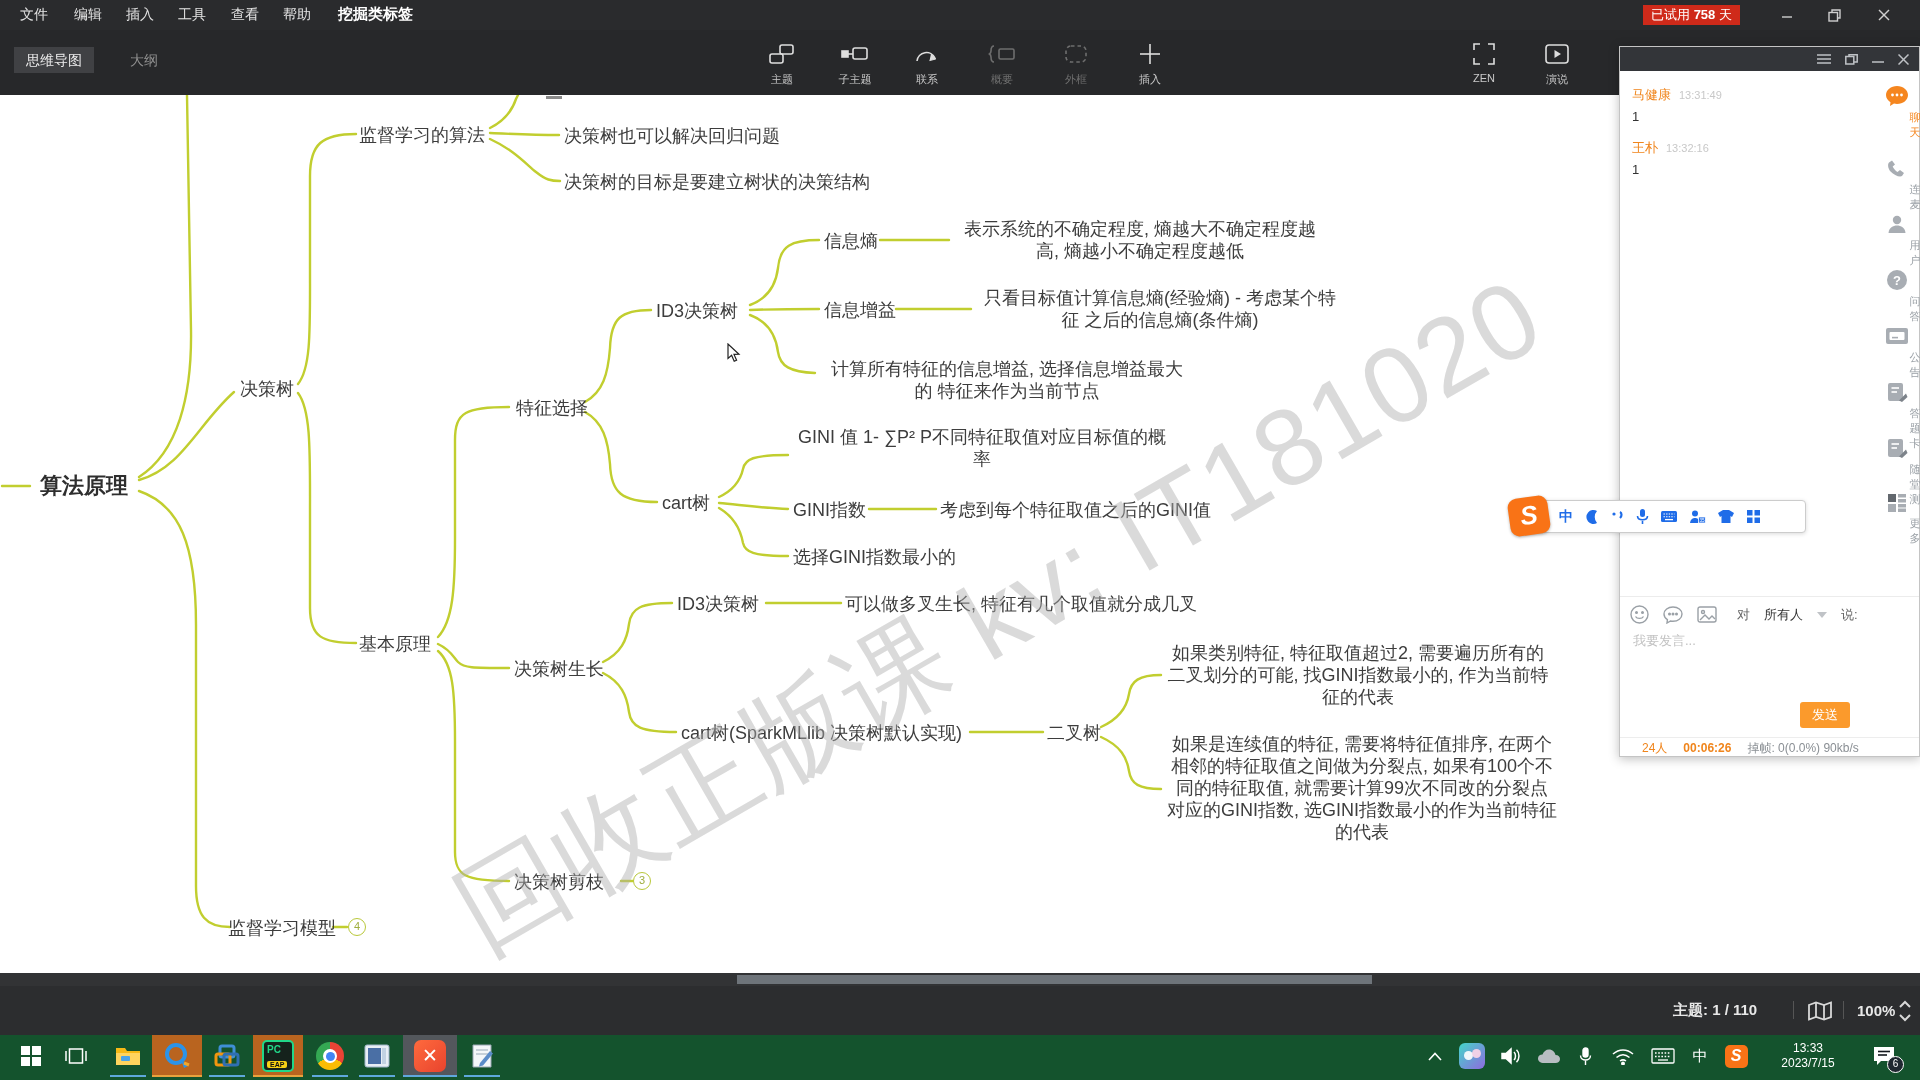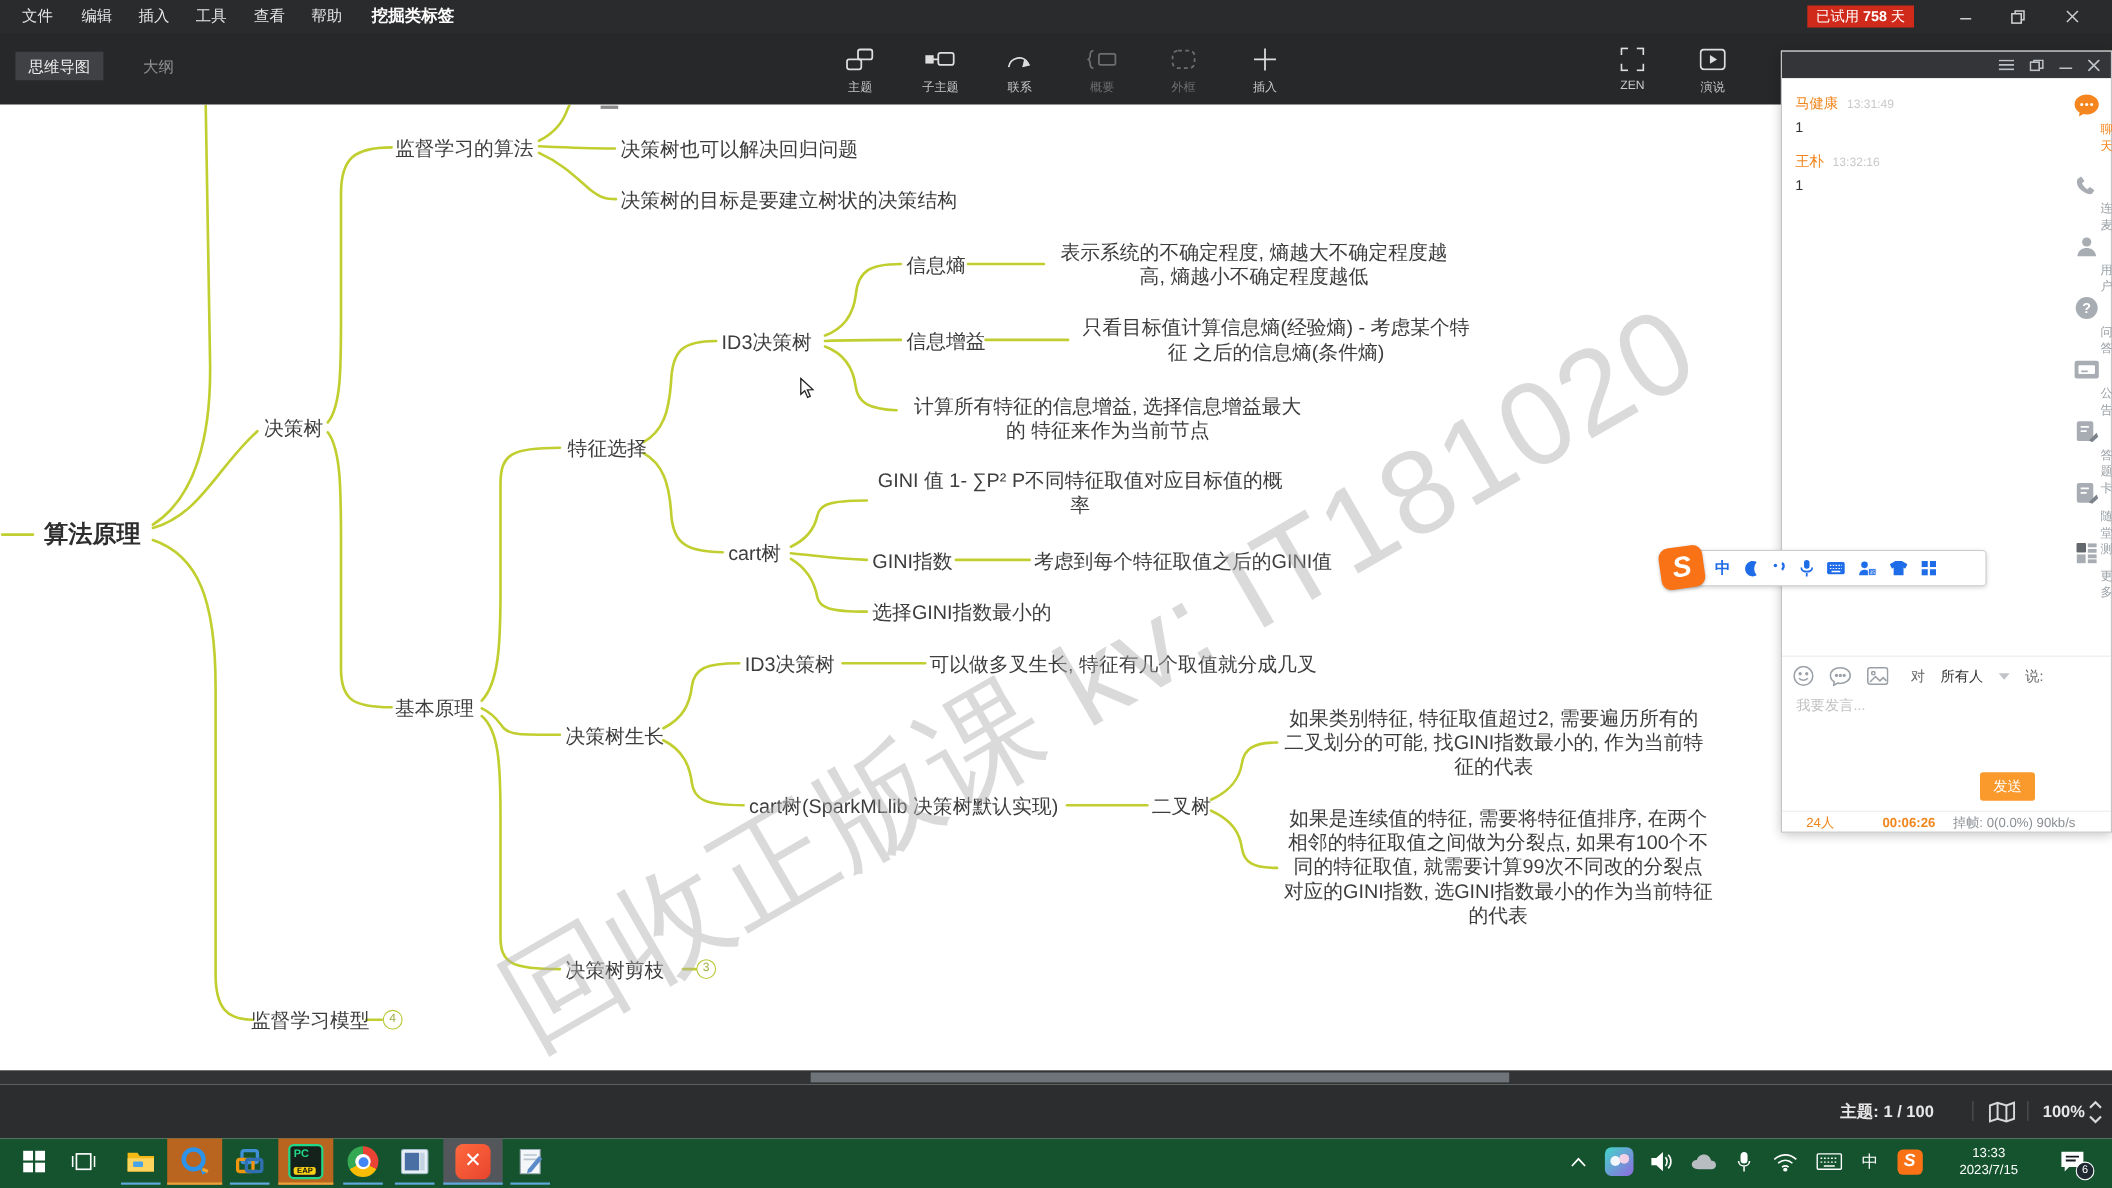--- a/index.html
+++ b/index.html
@@ -66,21 +66,21 @@
   .rail-item svg { display:block; margin:0 auto; }
   .compose { position:absolute; left:0; top:549px; width:100%; border-top:1px solid #ececec; }
   .compose-row { position:absolute; left:10px; top:8px; display:flex; align-items:center; gap:14px; }
   .compose-row svg { stroke:#9aa0a6; fill:none; stroke-width:1.4; }
   .aud-lbl { font-size:13px; color:#666; }
   .aud-val { font-size:13px; color:#333; }
   .aud-chev { width:0; height:0; border-left:5px solid transparent; border-right:5px solid transparent; border-top:6px solid #c0c3c7; }
   .placeholder { position:absolute; left:13px; top:585px; font-size:13px; color:#c2c2c2; }
   .send-btn { position:absolute; left:180px; top:655px; width:50px; height:26px; background:#fb9a2c; color:#fff; font-size:13px; border:none; border-radius:3px; }
   .chat-stats { position:absolute; left:0; top:690px; width:100%; height:21px; border-top:1px solid #ededed; display:flex; align-items:center; font-size:12px; padding-left:22px; gap:16px; }
-  .st-orange { color:#f0851c; } .st-orange.b { font-weight:bold;margin-left:28px; } .st-gray { color:#8a8f94; }
+  .st-orange { color:#f0851c; } .st-orange.b { font-weight:bold; } .st-gray { color:#8a8f94; }
 
   
   .wm-pink { position:absolute; left:1567px; top:126px; font-size:34px; color:rgba(235,98,124,0.85); white-space:nowrap; z-index:60; pointer-events:none; }
   .ime { position:absolute; left:1514px; top:500px; width:292px; height:33px; background:#fff; border:1px solid #ccc; border-radius:4px; display:flex; align-items:center; gap:11px; padding-left:44px; z-index:50; box-shadow:0 1px 4px rgba(0,0,0,0.15); }
   .ime .blue { color:#1f6ce8; font-size:14px; font-weight:bold; }
   .ime svg { stroke:#1f6ce8; fill:none; stroke-width:1.6; }
   .ime-s { position:absolute; left:-6px; top:-4px; width:40px; height:38px; background:#f97316; border-radius:9px; transform:rotate(-8deg); color:#fff; font-size:26px; font-weight:bold; font-style:italic; text-align:center; line-height:36px; box-shadow:0 1px 3px rgba(0,0,0,0.3); }
 </style>
 </head>
 <body>
@@ -269,21 +269,21 @@
         </div>
       <div class="tlabel">演说</div>
     </div>
   </div>
 
   <div class="hscroll">
       <div class="thumb"></div>
     </div>
   <div class="statusbar">
     <div class="sb-item" style="left:1673px">
-        <span class="txt">主题: 1 / 100</span>
+        <span class="txt">主题: 1 / 110</span>
       </div>
     <div class="sb-div" style="left:1793px"></div>
     <div class="sb-item" style="left:1808px">
       <svg width="24" height="20" viewBox="0 0 24 20" stroke="#d8d8d8" stroke-width="1.8" fill="none">
           <path d="M1,4 L8,1.5 L16,4 L23,1.5 L23,16 L16,18.5 L8,16 L1,18.5 Z"></path>
           <line x1="8" y1="1.5" x2="8" y2="16"></line>
           <line x1="16" y1="4" x2="16" y2="18.5"></line>
         </svg>
     </div>
     <div class="sb-div" style="left:1843px"></div>

